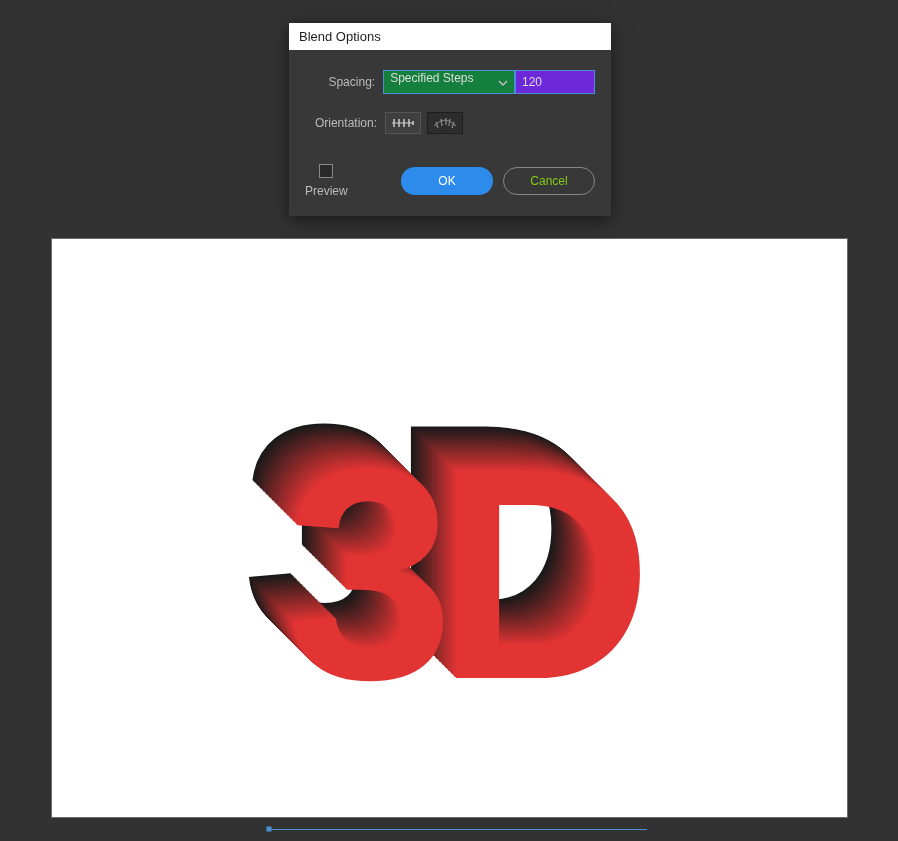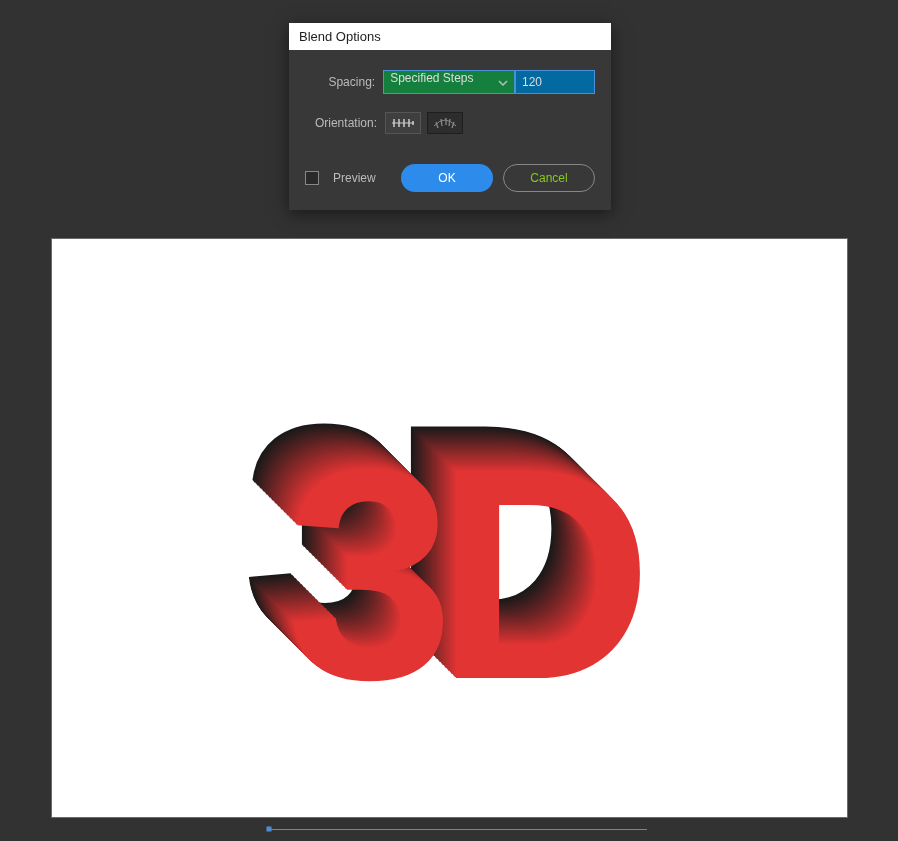--- a/index.html
+++ b/index.html
@@ -61,21 +61,21 @@
       position: absolute;
       right: 6px;
       top: 50%;
       transform: translateY(-50%);
       pointer-events: none;
     }
     .input-num {
       margin-left: 0;
       width: 80px;
       height: 24px;
-      background: #0369a1;
+      background: #6d28d9;
       border: 1px solid #4a8fd8;
       color: #ddd;
       font-size: 12px;
       padding: 0 6px;
     }
     .orient-group {
       display: flex;
       gap: 6px;
     }
     .orient-option {
@@ -94,22 +94,24 @@
     }
     .button-row {
       display: flex;
       align-items: center;
       justify-content: flex-end;
       gap: 10px;
       margin-top: 30px;
     }
     .preview-group {
       display: flex;
-      gap: 14px;
+      align-items: center;
+      gap: 6px;
       margin-right: auto;
+      flex-direction: column;
     }
     .checkbox {
       width: 14px;
       height: 14px;
       border: 1px solid #888;
       background: #2a2a2a;
       cursor: pointer;
     }
     .btn {
       min-width: 92px;

